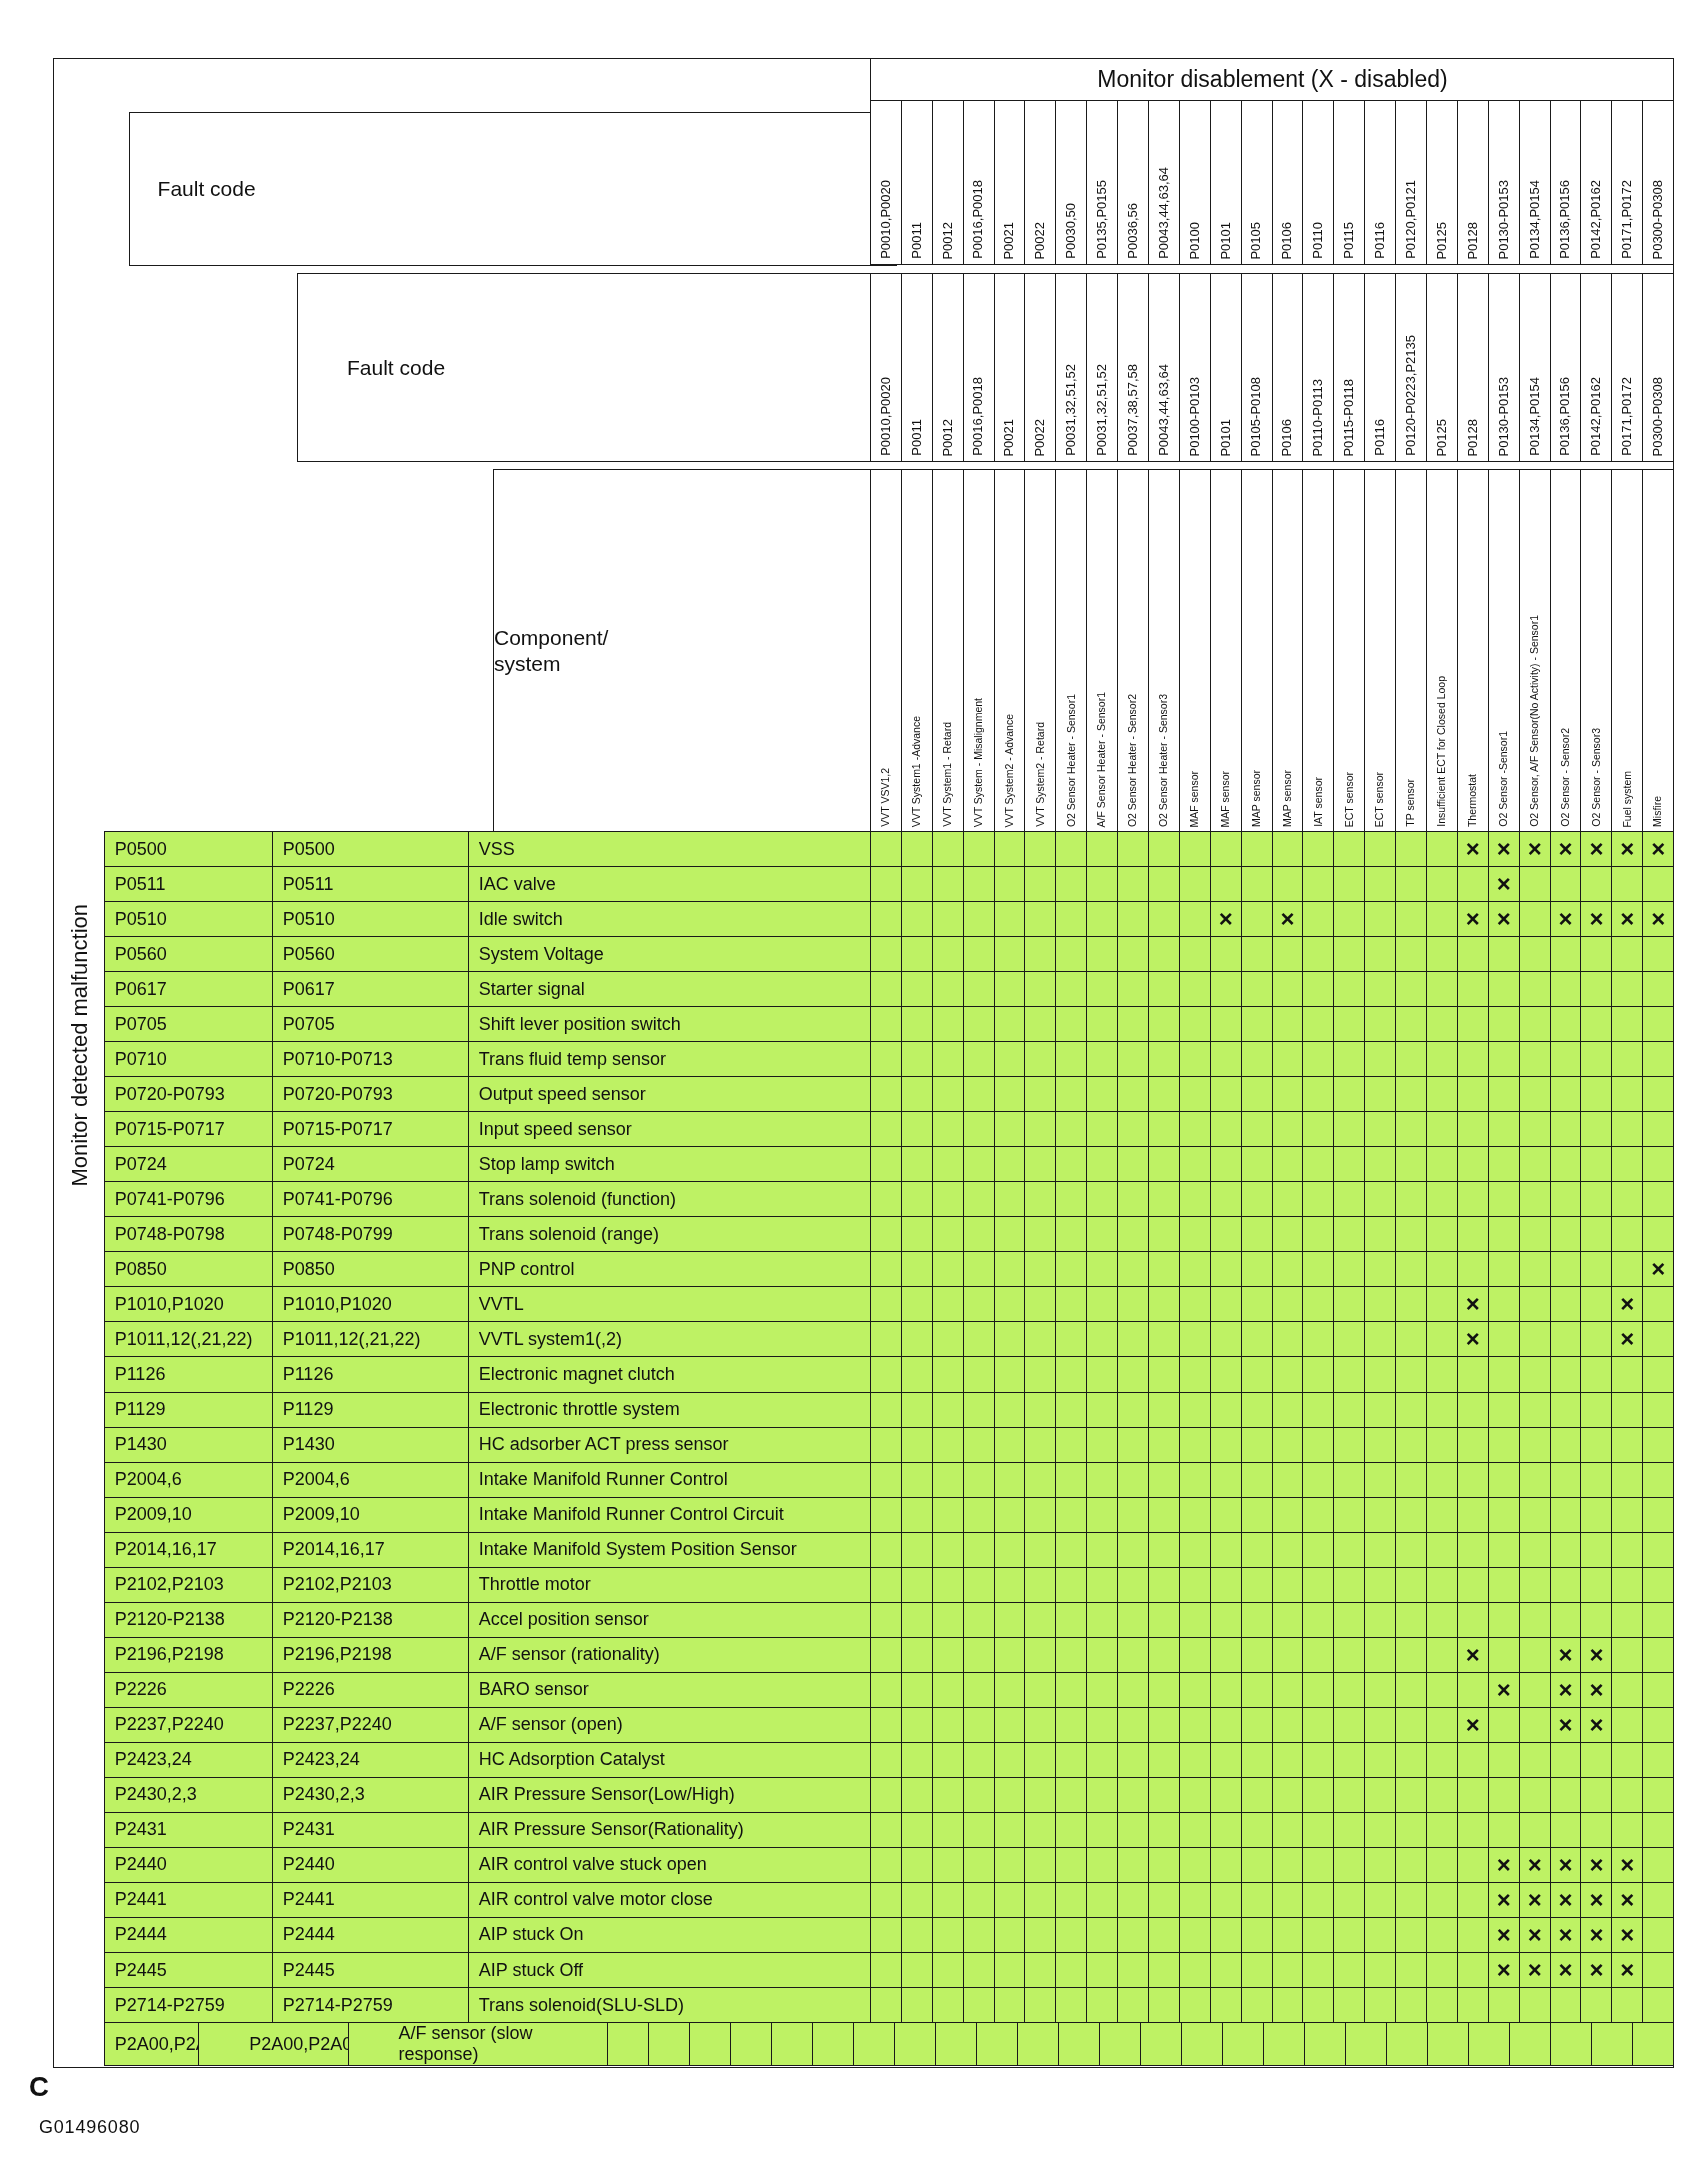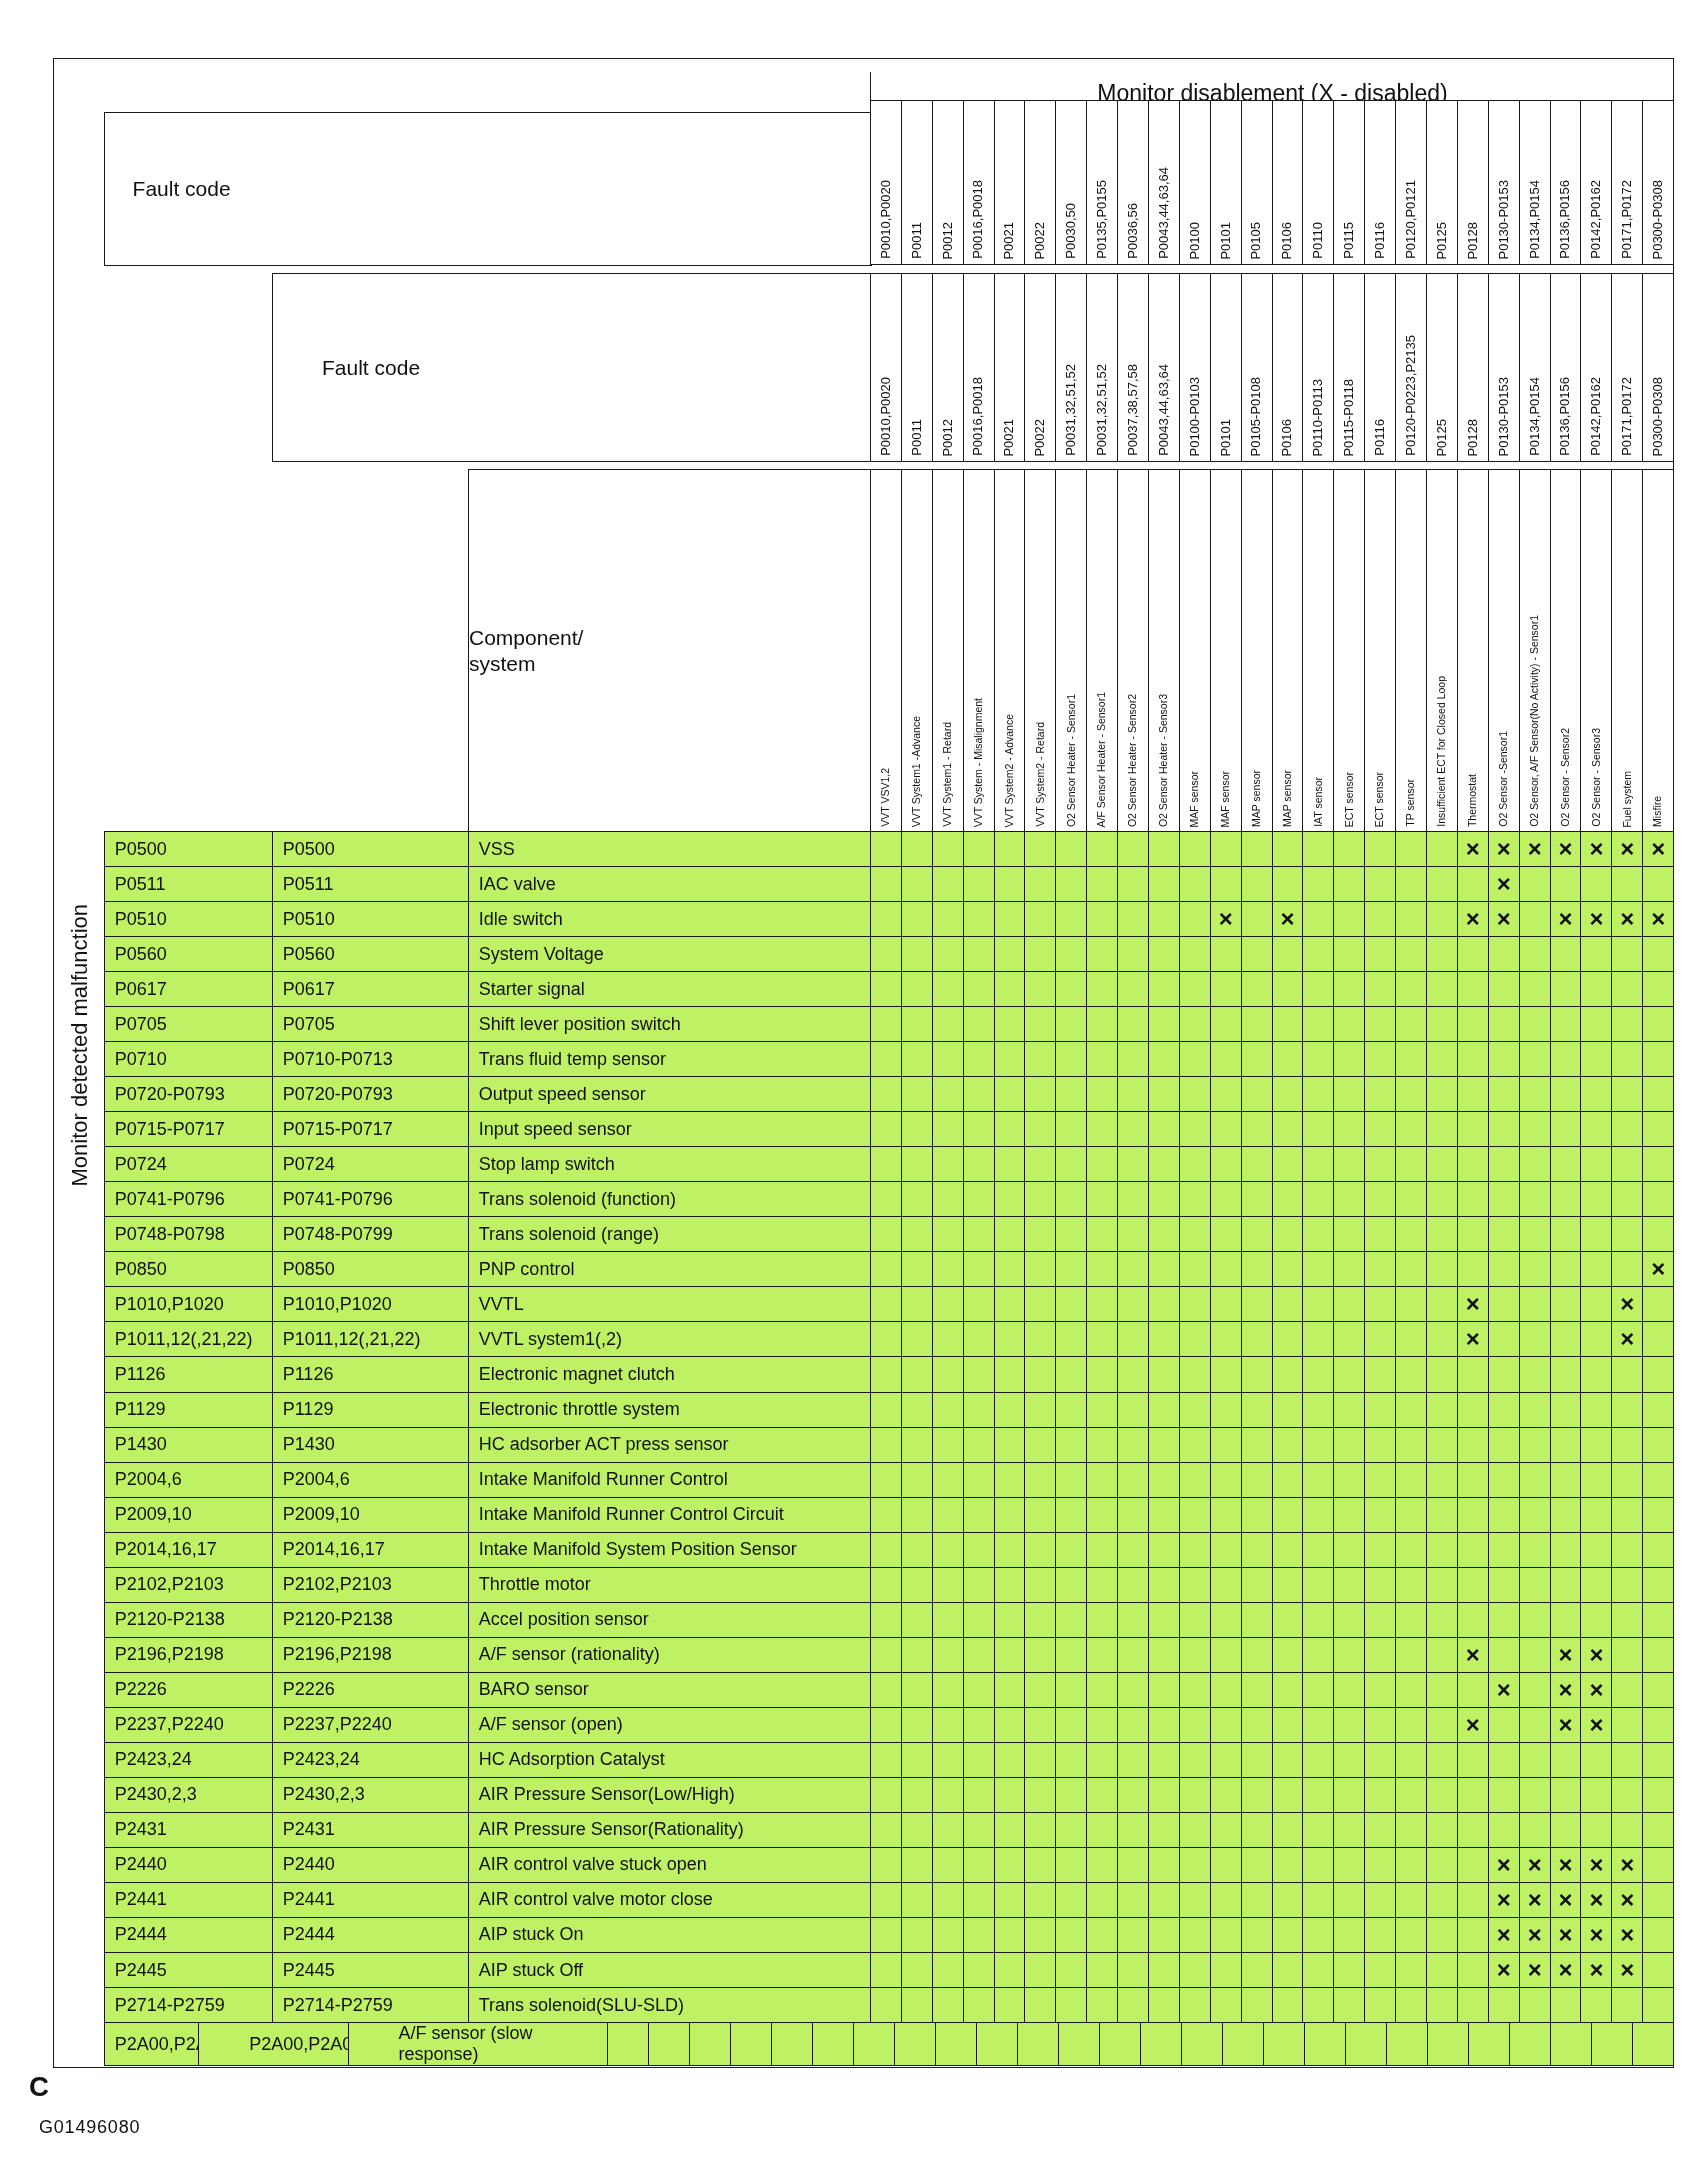--- a/index.html
+++ b/index.html
@@ -13,33 +13,34 @@
   .abs { position: absolute; }
 
   
   .outer {
     left: 53px; top: 58px; width: 1621px; height: 2010px;
     border: 1.6px solid #1a1a1a;
   }
 
   
   .mdband {
-    left: 870px; top: 72px; width: 804px; height: 44px;
+    left: 870px; top: 58px; width: 804px; height: 44px;
     border-left: 1.6px solid #1a1a1a;
     border-bottom: 1.6px solid #1a1a1a;
     display: flex; align-items: center; justify-content: center;
     font-size: 23px;
   }
 
   
   .hbox {
     border: 1.6px solid #1a1a1a;
     background: #fff;
     display: flex; align-items: center;
     font-size: 21px;
+    margin-left: 25px;
   }
   .box1 { left: 104px; top: 112px; width: 768px; height: 154px; padding-left: 27.6px; }
   .box2 { left: 272px; top: 273px; width: 600px; height: 189px; padding-left: 49px; }
   .box3 { left: 468px; top: 469px; width: 404px; height: 364px; justify-content: flex-start; }
   .box3 .twoline { text-align: left; line-height: 1.25; }
 
   
   .strip {
     display: flex;
     border: 1.6px solid #1a1a1a;

